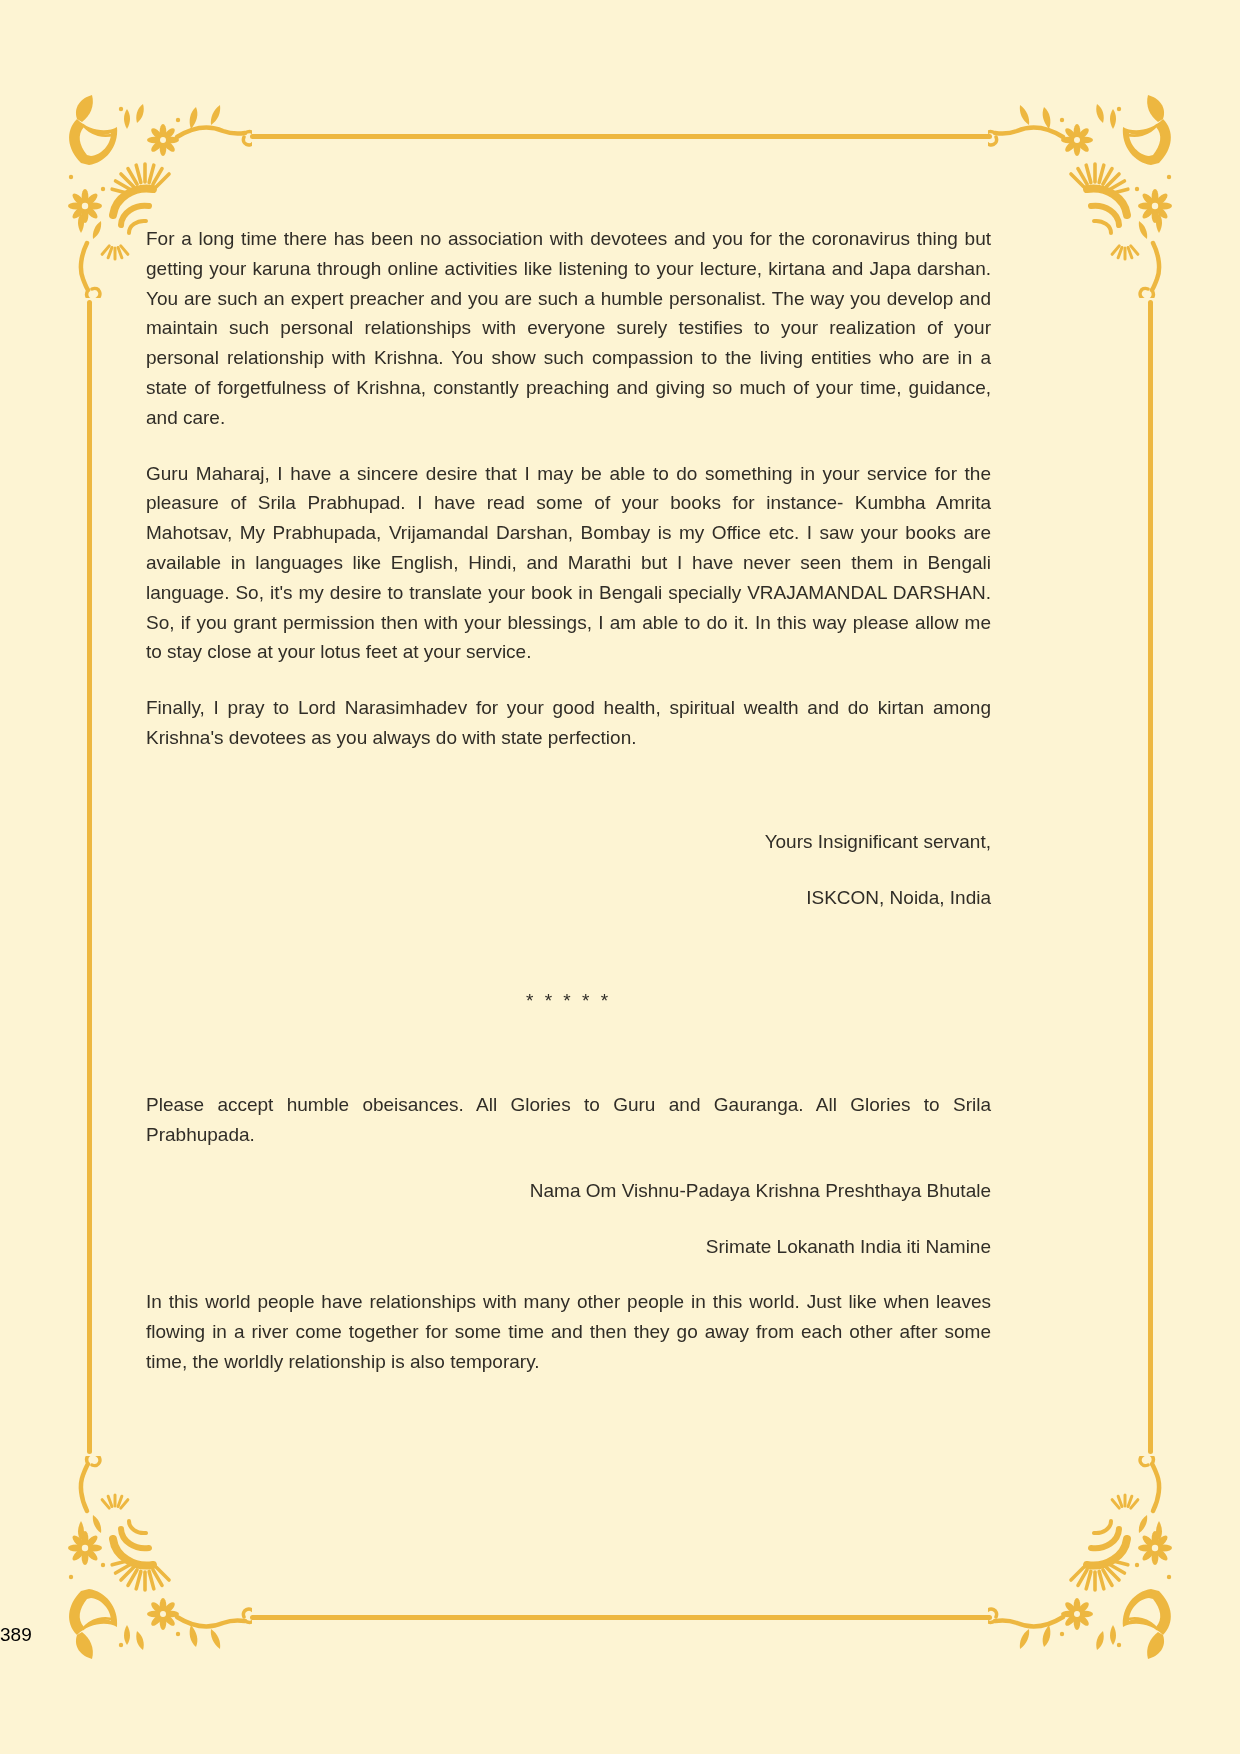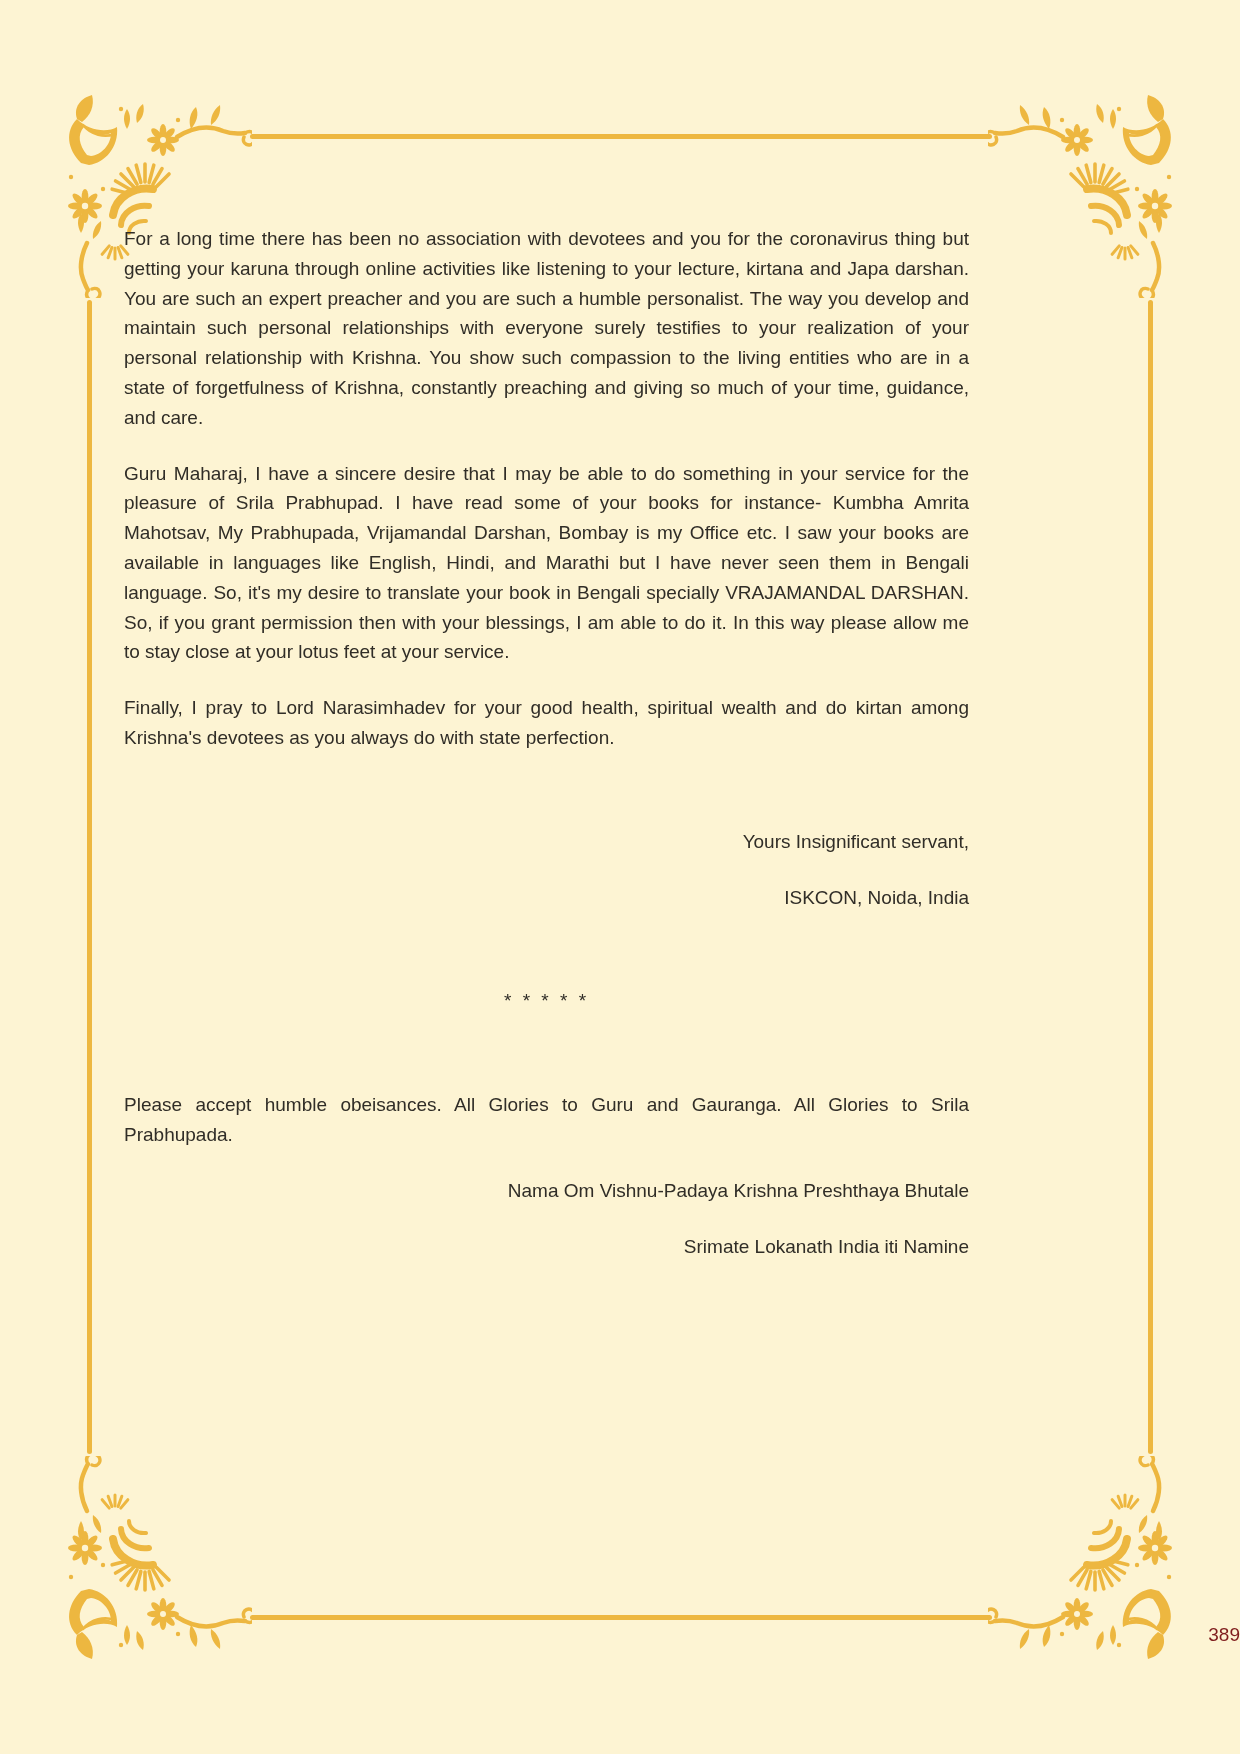--- a/index.html
+++ b/index.html
@@ -17,31 +17,31 @@
   .border-line.left   { left:87px;  top:300px;  width:5px;  height:1154px; }
   .border-line.right  { left:1148px;top:300px;  width:5px;  height:1154px; }
   
   .corner { position:absolute; width:195px; height:205px; }
   .corner.tl { left:57px;  top:93px; }
   .corner.tr { left:988px; top:93px;  transform:scaleX(-1); }
   .corner.bl { left:57px;  top:1456px; transform:scaleY(-1); }
   .corner.br { left:988px; top:1456px; transform:scale(-1,-1); }
   
   .letter {
-    position:absolute; left:124px; top:224px; width:845px;
+    position:absolute; left:146px; top:224px; width:845px;
     color:#302D27; font-size:19px; line-height:29.8px;
   }
   .letter p { margin:0 0 26px 0; }
   .letter .paragraph { text-align:justify; }
   .letter .line { text-align:right; }
   .letter .separator { text-align:center; letter-spacing:3px; margin:0 0 26px 0; }
   .letter .spacer { height:48px; margin:0; }
   .page-number {
     position:absolute; left:0; top:1624px; width:100%;
-    text-align:right; font-size:19px; color:#7f1d1d;
+    text-align:left; font-size:19px; color:#000000;
   }
 </style>
 </head>
 <body>
 
 <div class="page" style="background: rgb(253, 244, 211); color: rgb(48, 45, 39);">
 
   <svg width="0" height="0" style="position:absolute" aria-hidden="true">
     <defs>
       <symbol id="corner-ornament" viewBox="0 0 195 205">
@@ -158,17 +158,18 @@
       <p class="block paragraph">Finally, I pray to Lord Narasimhadev for your good health, spiritual wealth and do kirtan among Krishna's devotees as you always do with state perfection.</p>
       <div class="block spacer"></div>
       <p class="block line">Yours Insignificant servant,</p>
       <p class="block line">ISKCON, Noida, India</p>
       <div class="block spacer"></div>
       <p class="block separator">* * * * *</p>
       <div class="block spacer"></div>
       <p class="block paragraph">Please accept humble obeisances. All Glories to Guru and Gauranga. All Glories to Srila Prabhupada.</p>
       <p class="block line">Nama Om Vishnu-Padaya Krishna Preshthaya Bhutale</p>
       <p class="block line">Srimate Lokanath India iti Namine</p>
+      <p class="block paragraph">In this world people have relationships with many other people in this world. Just like when leaves flowing in a river come together for some time and then they go away from each other after some time, the worldly relationship is also temporary.</p>
     </div>
 
   <div class="page-number">389</div>
 
 </div>
 
 </body></html>

